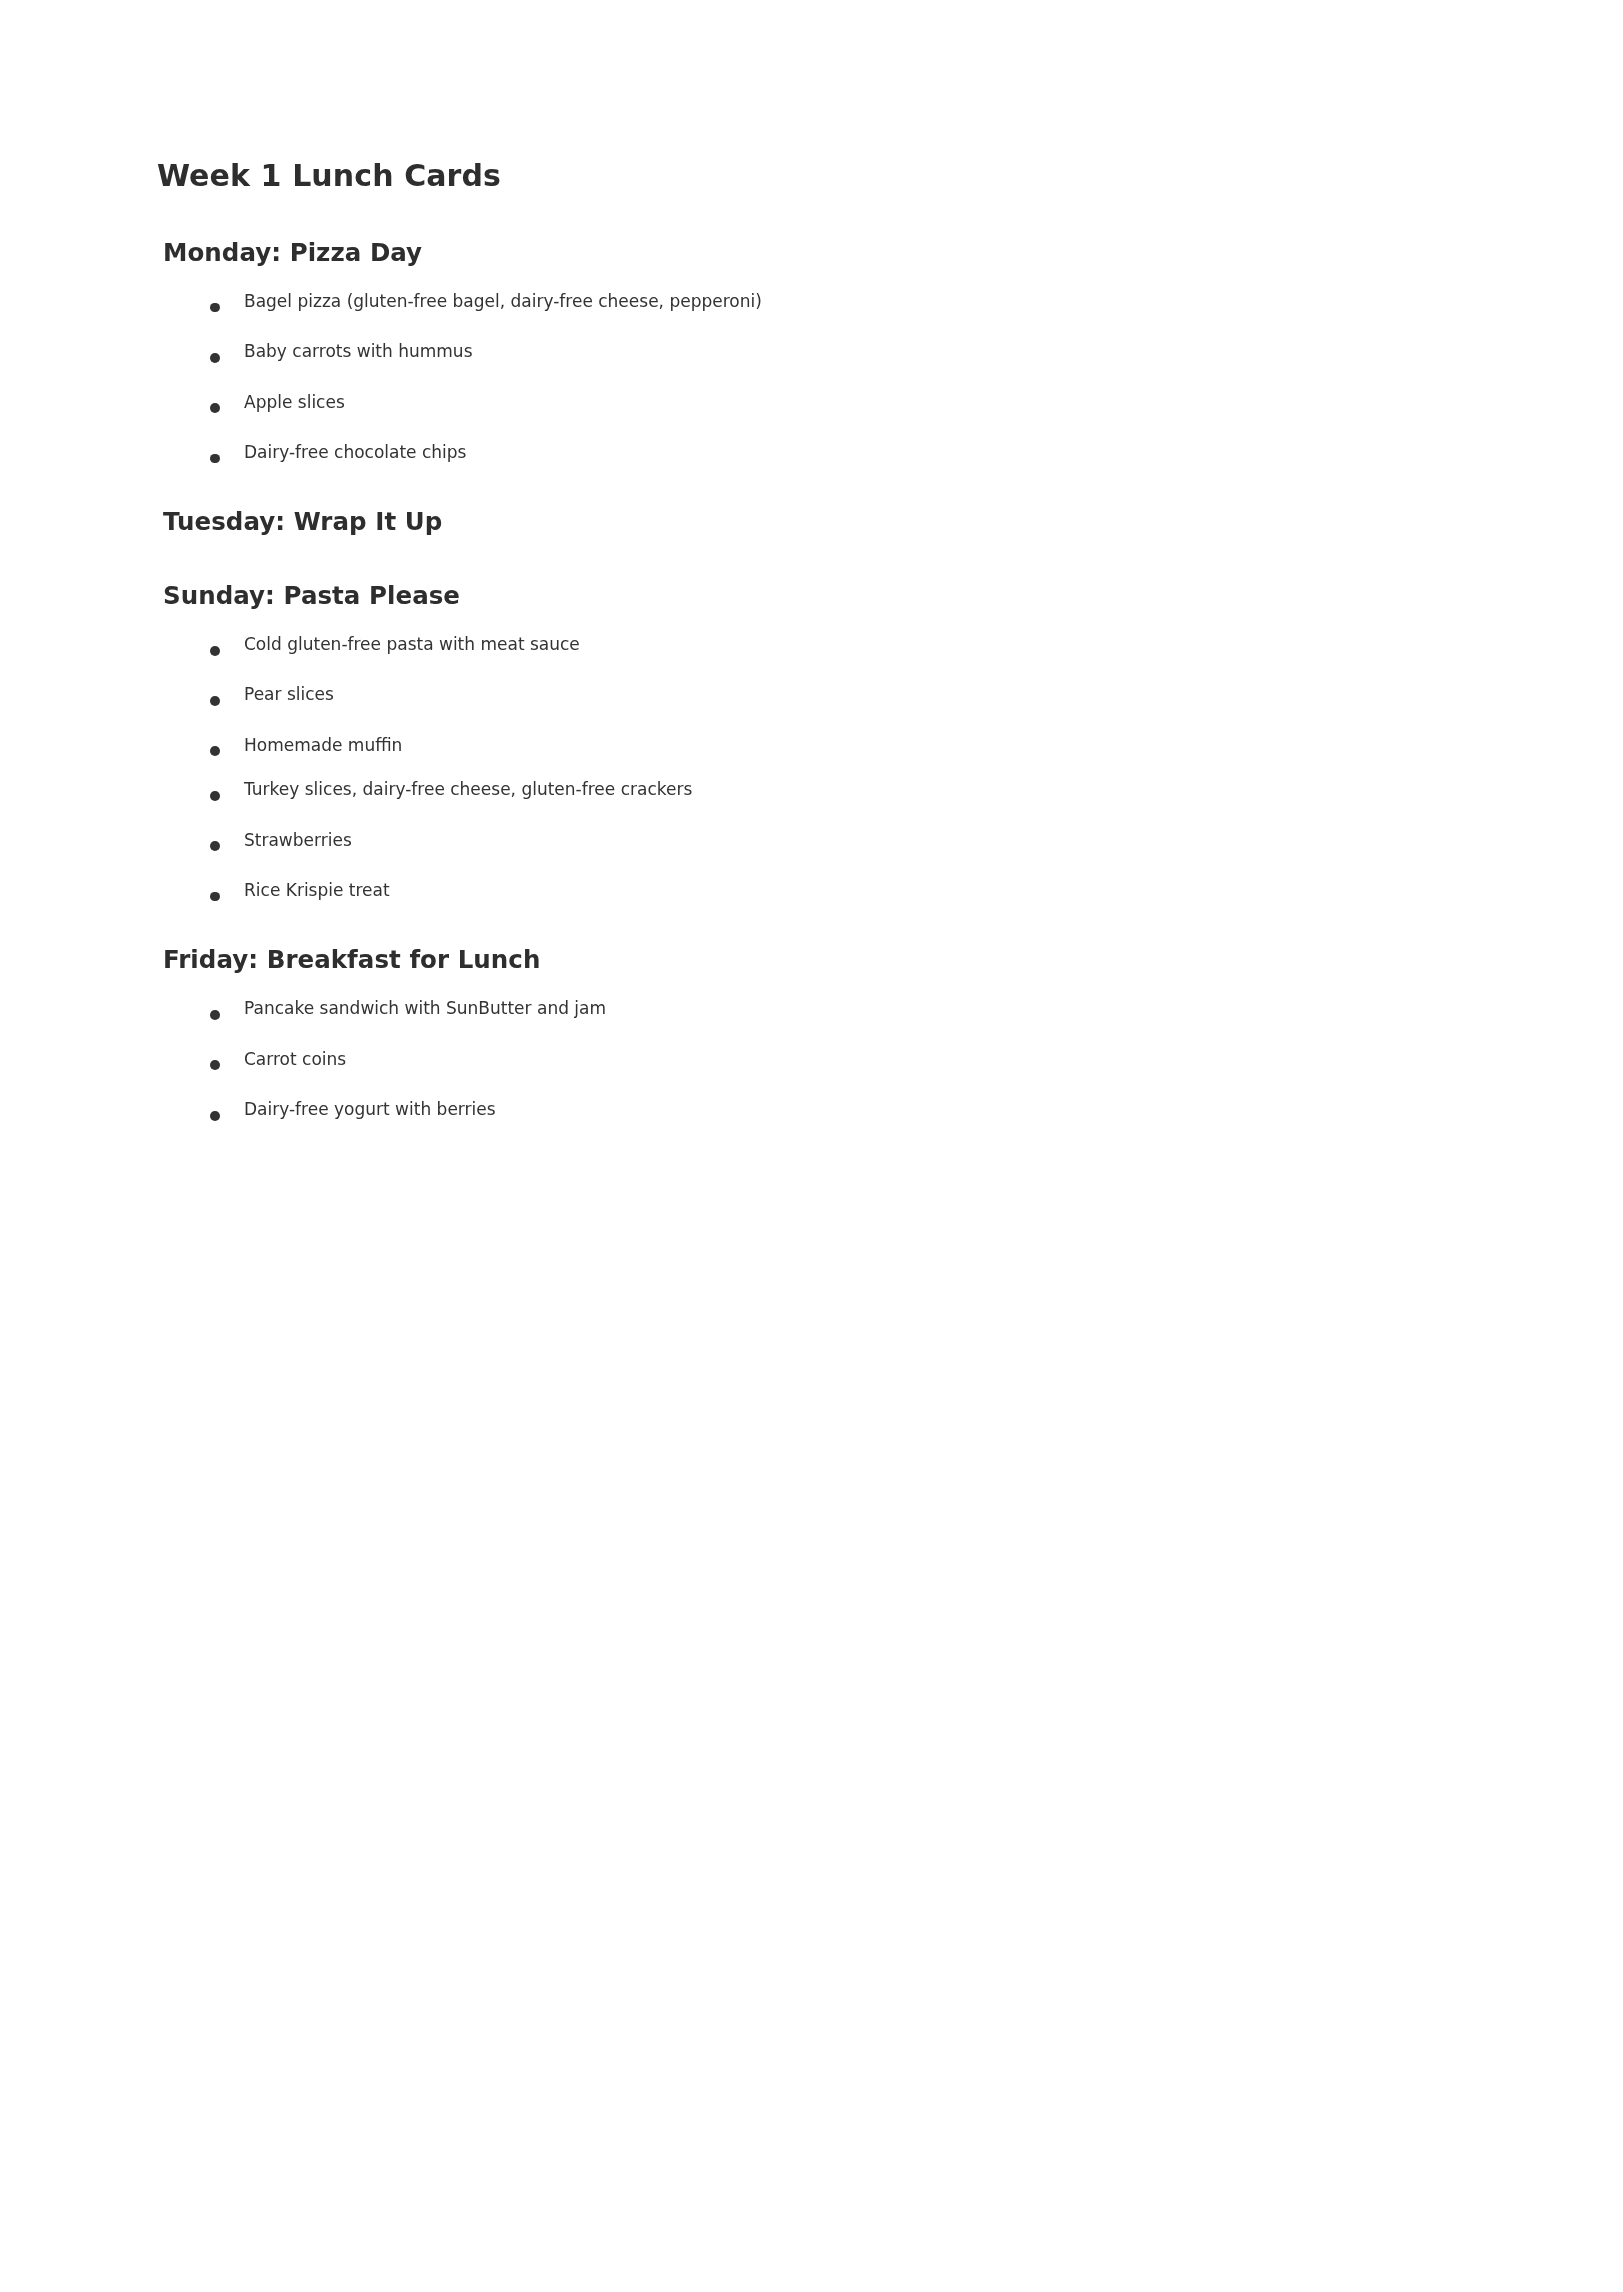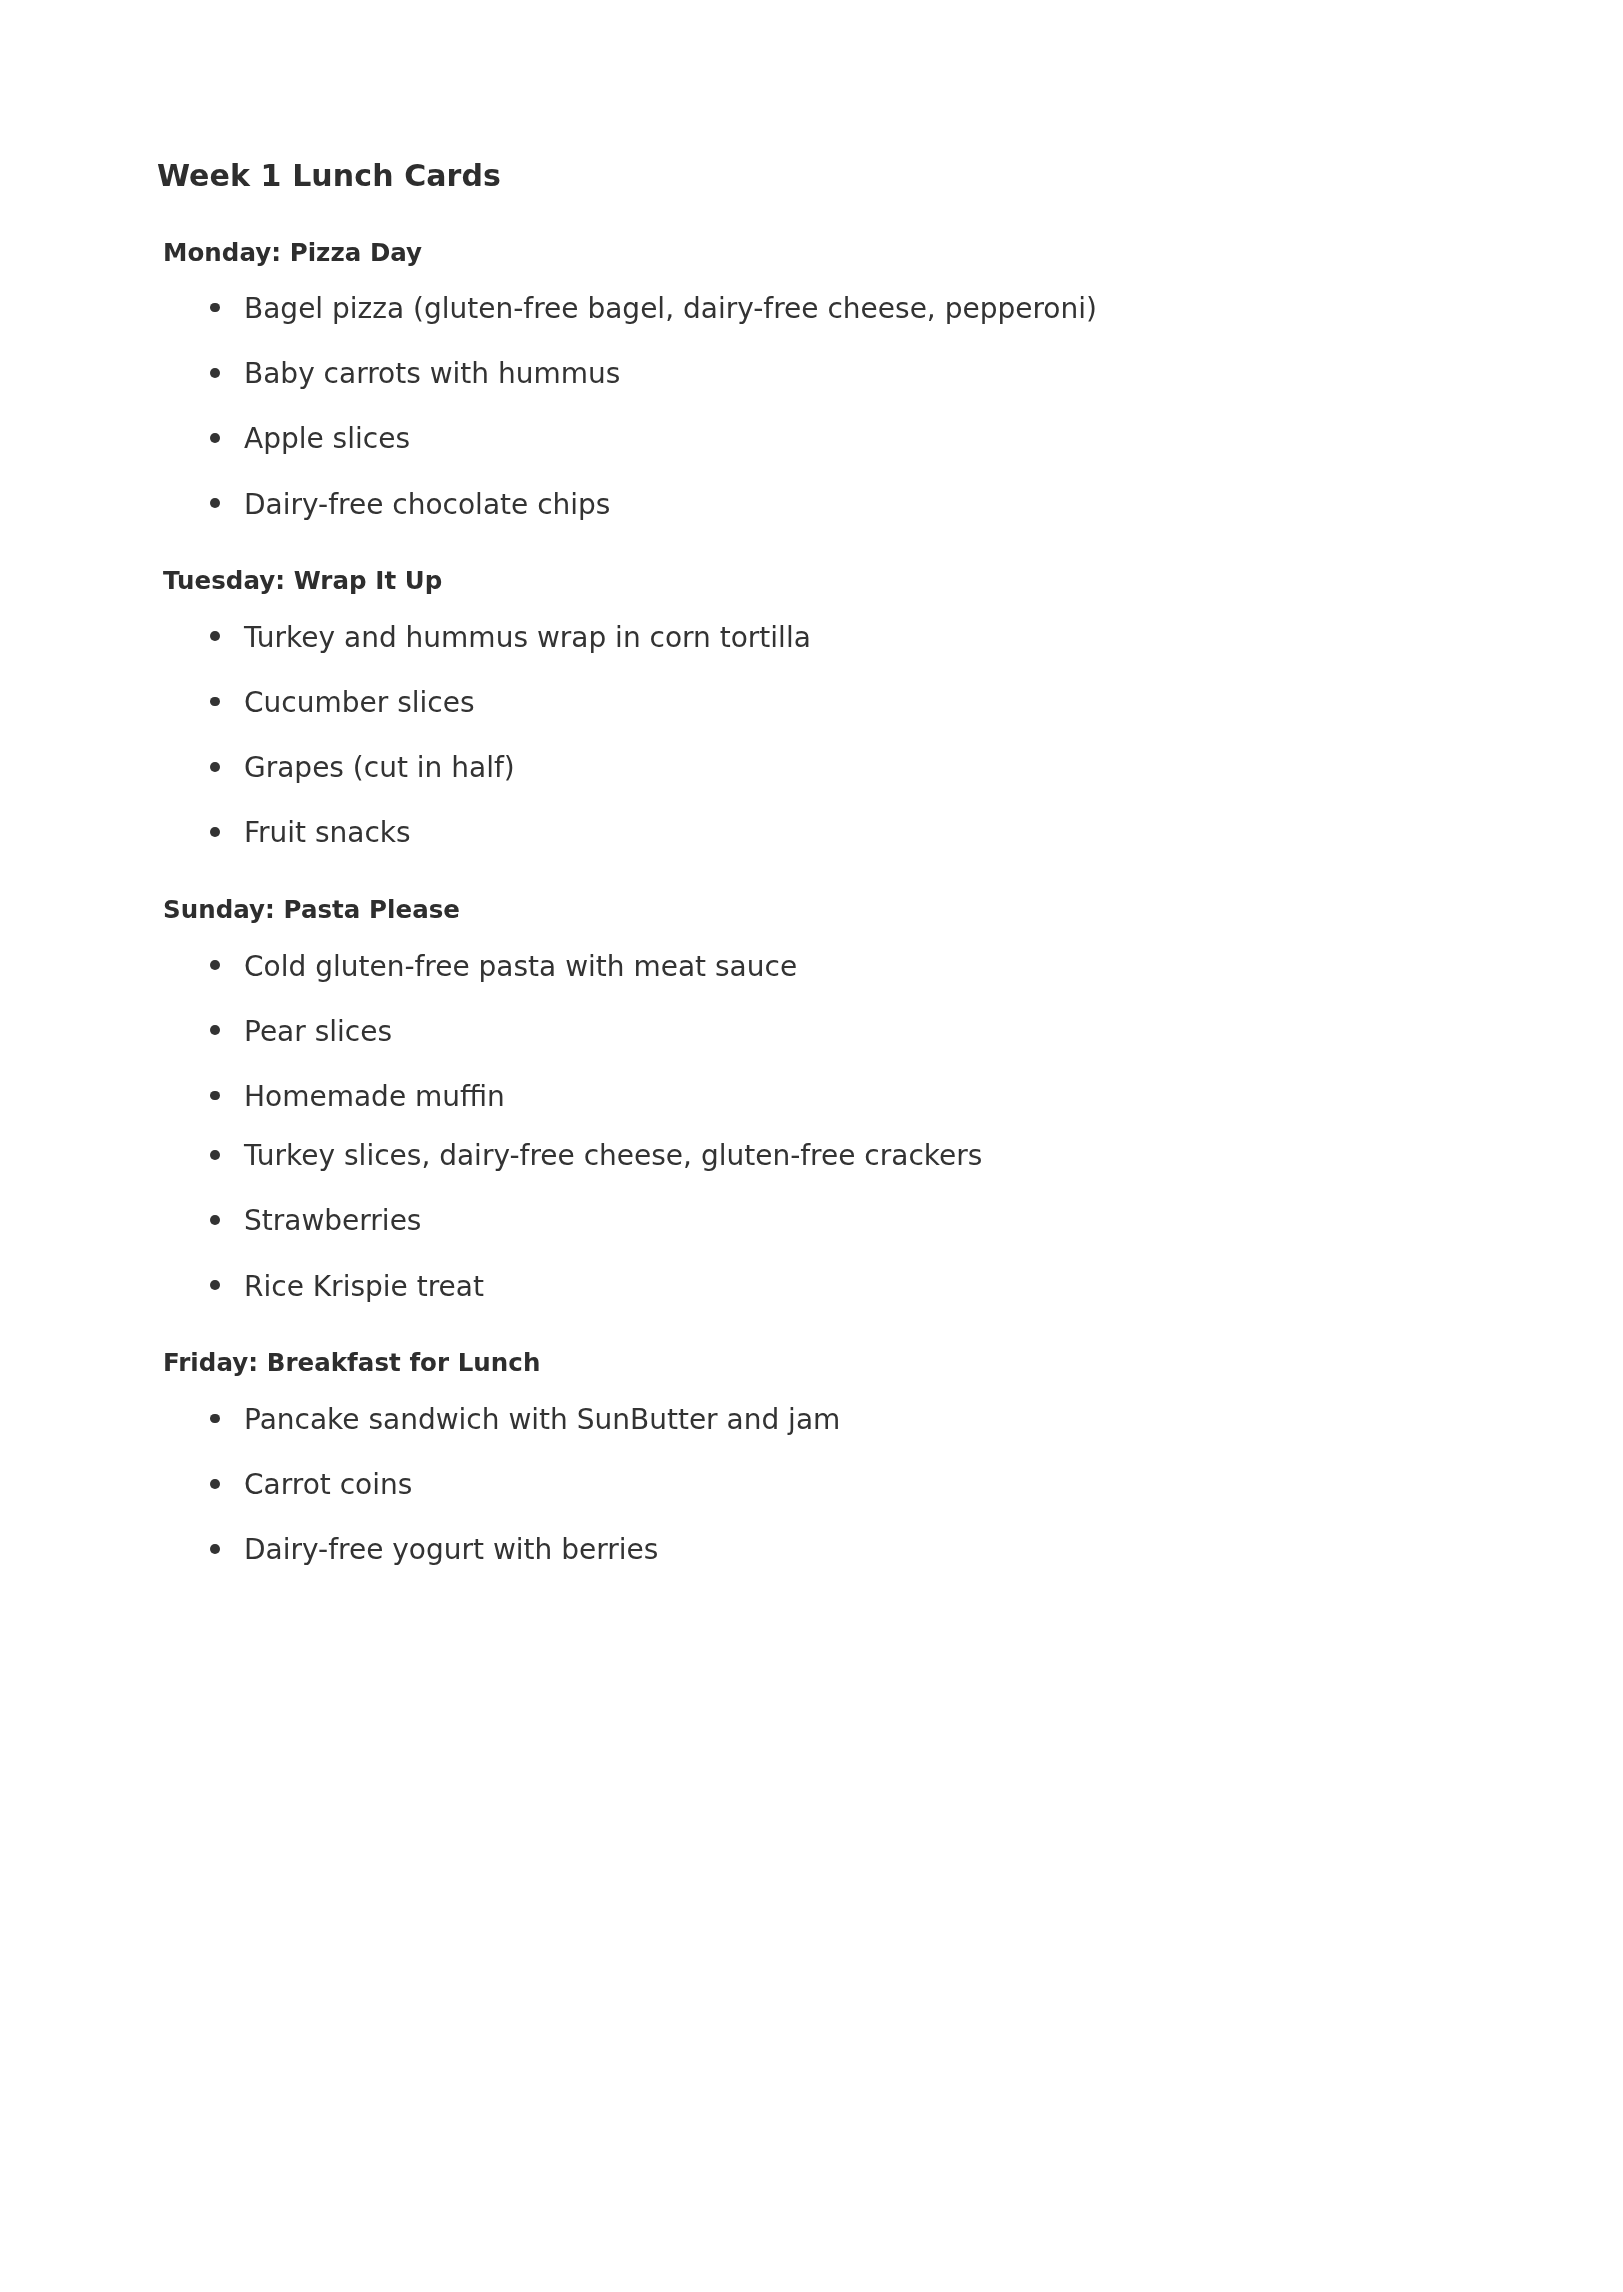--- a/index.html
+++ b/index.html
@@ -44,21 +44,21 @@
 
   .item-list {
     list-style: none;
     margin: 21.6px 0 0 0;
     padding: 0;
   }
 
   .item-row {
     position: relative;
     padding-left: 81px;
-    font-size: 28px;
+    font-size: 17px;
     line-height: 1.35;
     color: #333333;
     margin-bottom: 27.4px;
   }
 
   .item-row:last-child {
     margin-bottom: 0;
   }
 
   .bullet-icon {
@@ -87,26 +87,20 @@
         <h2 class="day-heading">Monday: Pizza Day</h2>
         <ul class="item-list">
           <li class="item-row"><span class="bullet-icon"></span><span class="item-text">Bagel pizza (gluten-free bagel, dairy-free cheese, pepperoni)</span></li>
           <li class="item-row"><span class="bullet-icon"></span><span class="item-text">Baby carrots with hummus</span></li>
           <li class="item-row"><span class="bullet-icon"></span><span class="item-text">Apple slices</span></li>
           <li class="item-row"><span class="bullet-icon"></span><span class="item-text">Dairy-free chocolate chips</span></li>
         </ul>
       </section>
       <section class="day-section">
         <h2 class="day-heading">Tuesday: Wrap It Up</h2>
-        <ul class="item-list">
-          <li class="item-row"><span class="bullet-icon"></span><span class="item-text">Turkey and hummus wrap in corn tortilla</span></li>
-          <li class="item-row"><span class="bullet-icon"></span><span class="item-text">Cucumber slices</span></li>
-          <li class="item-row"><span class="bullet-icon"></span><span class="item-text">Grapes (cut in half)</span></li>
-          <li class="item-row"><span class="bullet-icon"></span><span class="item-text">Fruit snacks</span></li>
-        </ul>
       </section>
       <section class="day-section">
         <h2 class="day-heading">Sunday: Pasta Please</h2>
         <ul class="item-list">
           <li class="item-row"><span class="bullet-icon"></span><span class="item-text">Cold gluten-free pasta with meat sauce</span></li>
           <li class="item-row"><span class="bullet-icon"></span><span class="item-text">Pear slices</span></li>
           <li class="item-row"><span class="bullet-icon"></span><span class="item-text">Homemade muffin</span></li>
         </ul>
       </section>
       <section class="day-section">

